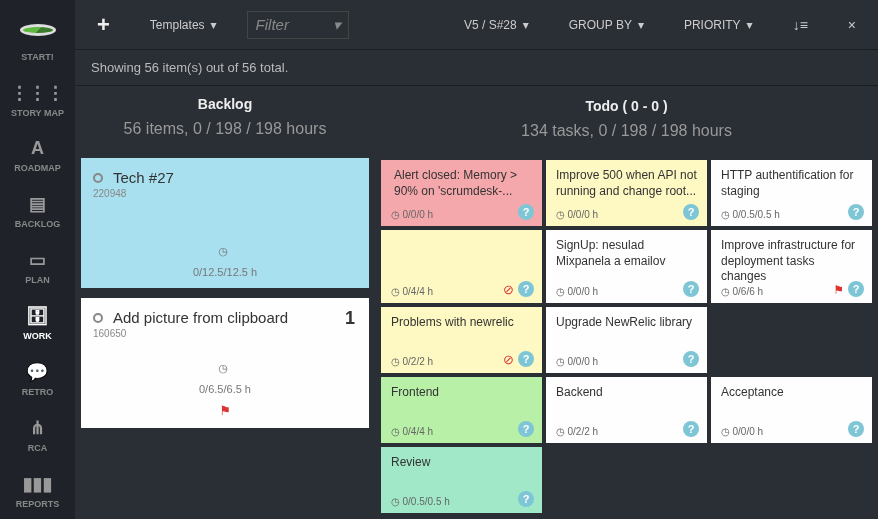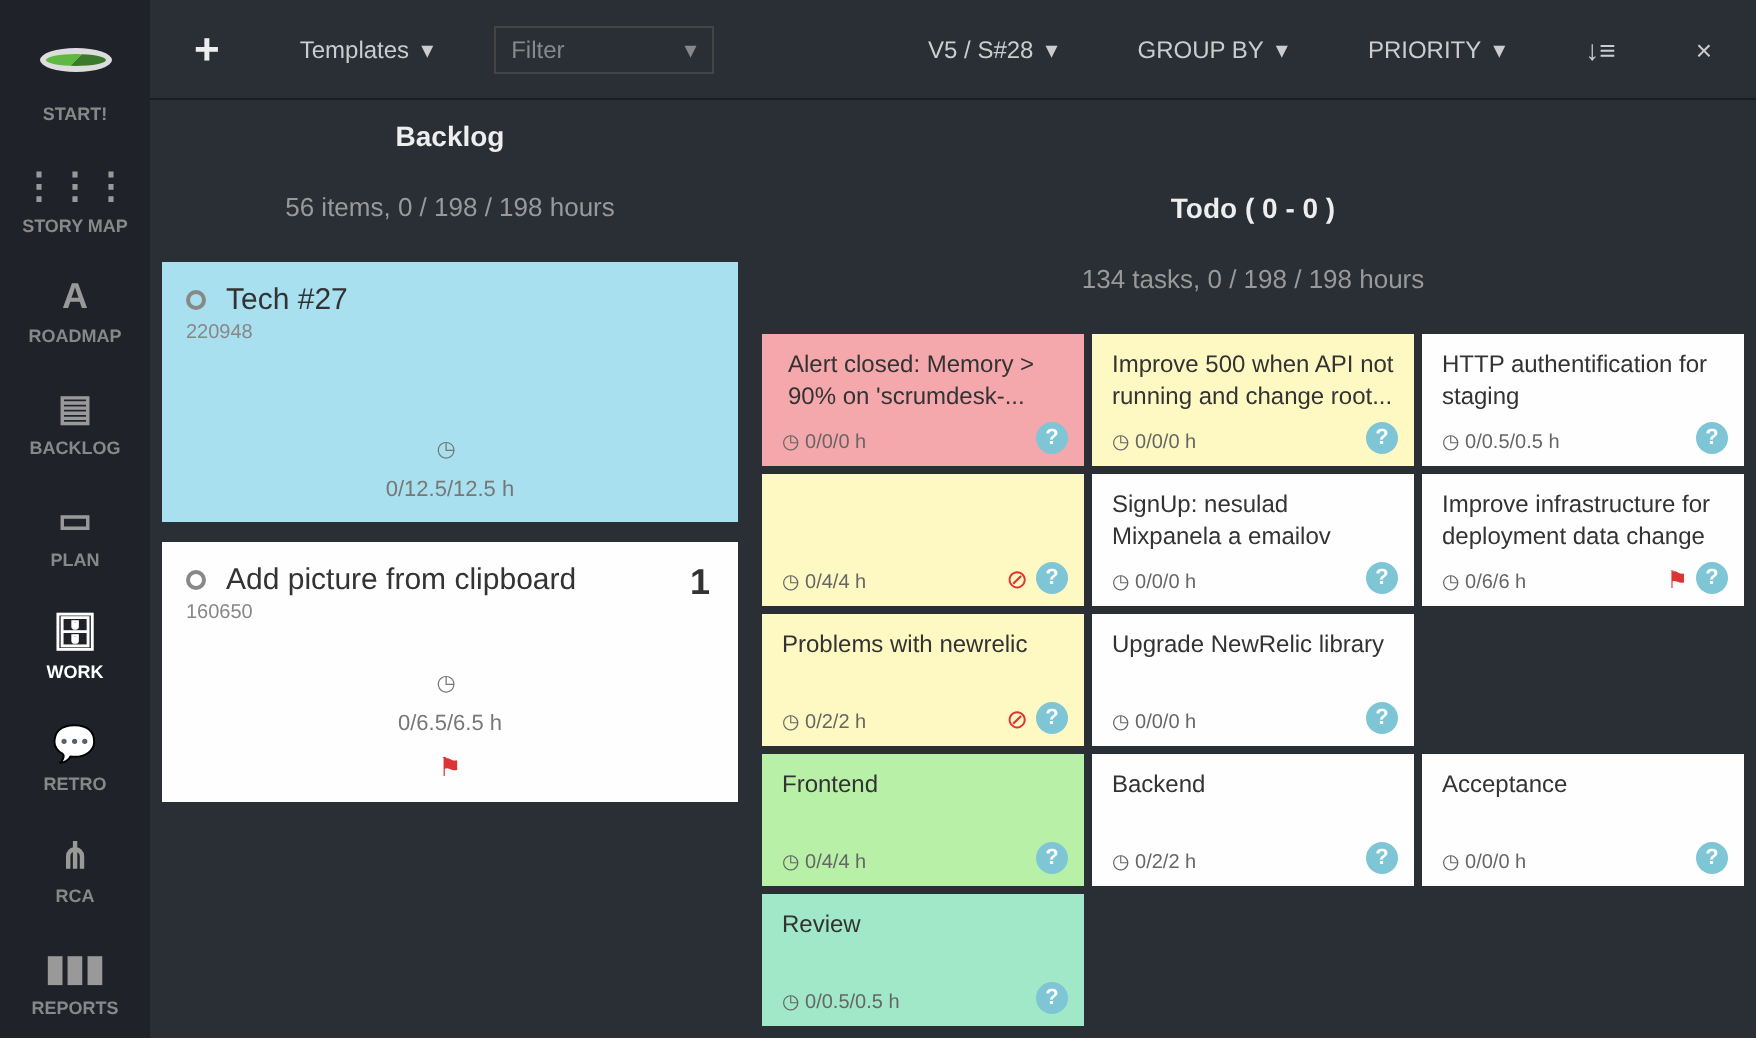--- a/index.html
+++ b/index.html
@@ -8,33 +8,33 @@
 .sidebar { width: 75px; background: #1f2329; display: flex; flex-direction: column; align-items: center; padding-top: 24px; }
 .logo { width: 36px; height: 36px; border-radius: 50%; background: linear-gradient(135deg, #5fb83f 50%, #3a7a2a 50%); border: 3px solid #ddd; margin-bottom: 6px; }
 .nav-item { display: flex; flex-direction: column; align-items: center; padding: 10px 0; cursor: pointer; width: 100%; color: #888; font-size: 9px; font-weight: bold; }
 .nav-item .icon { font-size: 18px; margin-bottom: 4px; color: #999; }
 .nav-item.active .icon, .nav-item.active { color: #fff; }
 
 .main { flex: 1; display: flex; flex-direction: column; }
 .toolbar { height: 50px; background: #2a2e35; display: flex; align-items: center; padding: 0 12px; gap: 20px; border-bottom: 1px solid #1a1d22; font-size: 12px; color: #ccc; }
 .tool-btn { cursor: pointer; display: flex; align-items: center; gap: 6px; padding: 6px 10px; }
 .plus { font-size: 22px; font-weight: bold; color: #eee; }
-.filter-box { border: 1px solid #444; padding: 4px 8px; display: flex; align-items: center; gap: 60px; font-size: 12px; color: #888; }
+.filter-box { border: 1px solid #444; padding: 4px 8px; display: flex; align-items: center; gap: 44px; font-size: 15px; color: #888; font-style: italic; }
 .sort-icon { font-size: 14px; }
 .close-x { font-size: 14px; }
 
 .status-bar { padding: 10px 16px; font-size: 13px; color: #bbb; border-bottom: 1px solid #1a1d22; }
 
 .board { flex: 1; display: flex; overflow: auto; }
 .column { display: flex; flex-direction: column; }
 .col-backlog { width: 300px; }
 .col-todo { flex: 1; justify-content: flex-end; }
 .col-header { text-align: center; padding: 10px 0 6px; }
 .col-title { font-weight: bold; color: #eee; font-size: 14px; }
-.col-sub { color: #999; font-size: 13px; margin-top: 20px; padding-bottom: 8px; }
+.col-sub { color: #999; font-size: 16px; margin-top: 8px; padding-bottom: 8px; }
 
 .cards-area { padding: 6px; }
 .backlog-card { background: #a8e0f0; margin-bottom: 10px; padding: 10px 12px; position: relative; color: #333; min-height: 130px; }
 .backlog-card.white { background: #fefefe; }
 .card-dot { display: inline-block; width: 10px; height: 10px; border: 2px solid #888; border-radius: 50%; margin-right: 10px; vertical-align: middle; }
 .card-title { font-size: 15px; color: #333; vertical-align: middle; }
 .card-id { font-size: 10px; color: #888; margin-top: 2px; }
 .card-footer { position: absolute; bottom: 10px; left: 14px; right: 14px; font-size: 11px; color: #777; display: flex; align-items: center; gap: 8px; flex-direction: column; }
 .clock-icon::before { content: "◷"; margin-right: 4px; }
 .flag-icon { color: #d33; font-size: 13px; }
@@ -119,20 +119,21 @@
         <span>▾</span>
       </div>
     <div class="tool-btn">
         <span>PRIORITY</span> 
         <span>▾</span>
       </div>
     <div class="tool-btn sort-icon">↓≡</div>
     <div class="tool-btn close-x">×</div>
   </div>
 
+  <div class="status-bar">Showing 56 item(s) out of 56 total.</div>
 
   <div class="board">
     <div class="column col-backlog">
       <div class="col-header">
         <div class="col-title">Backlog</div>
         <div class="col-sub">56 items, 0 / 198 / 198 hours</div>
       </div>
       <div class="cards-area" id="backlog-cards">
           <div class="backlog-card">
             <div><span class="card-dot"></span><span class="card-title">Tech #27</span></div>
@@ -179,21 +180,21 @@
             <div class="todo-footer"><span>◷</span> <span>0/4/4 h</span></div>
             <span class="warn-icon">⊘</span>
             <div class="help-badge">?</div>
           </div>
           <div class="todo-card c-white">
             <div class="todo-title">SignUp: nesulad Mixpanela a emailov</div>
             <div class="todo-footer"><span>◷</span> <span>0/0/0 h</span></div>
             <div class="help-badge">?</div>
           </div>
           <div class="todo-card c-white">
-            <div class="todo-title">Improve infrastructure for deployment data change</div>
+            <div class="todo-title">Improve infrastructure for deployment tasks changes</div>
             <div class="todo-footer"><span>◷</span> <span>0/6/6 h</span></div>
             <span class="todo-flag">⚑</span>
             <div class="help-badge">?</div>
           </div>
           <div class="todo-card c-blue">
             <div class="todo-title">Problems with newrelic</div>
             <div class="todo-footer"><span>◷</span> <span>0/2/2 h</span></div>
             <span class="warn-icon">⊘</span>
             <div class="help-badge">?</div>
           </div>

